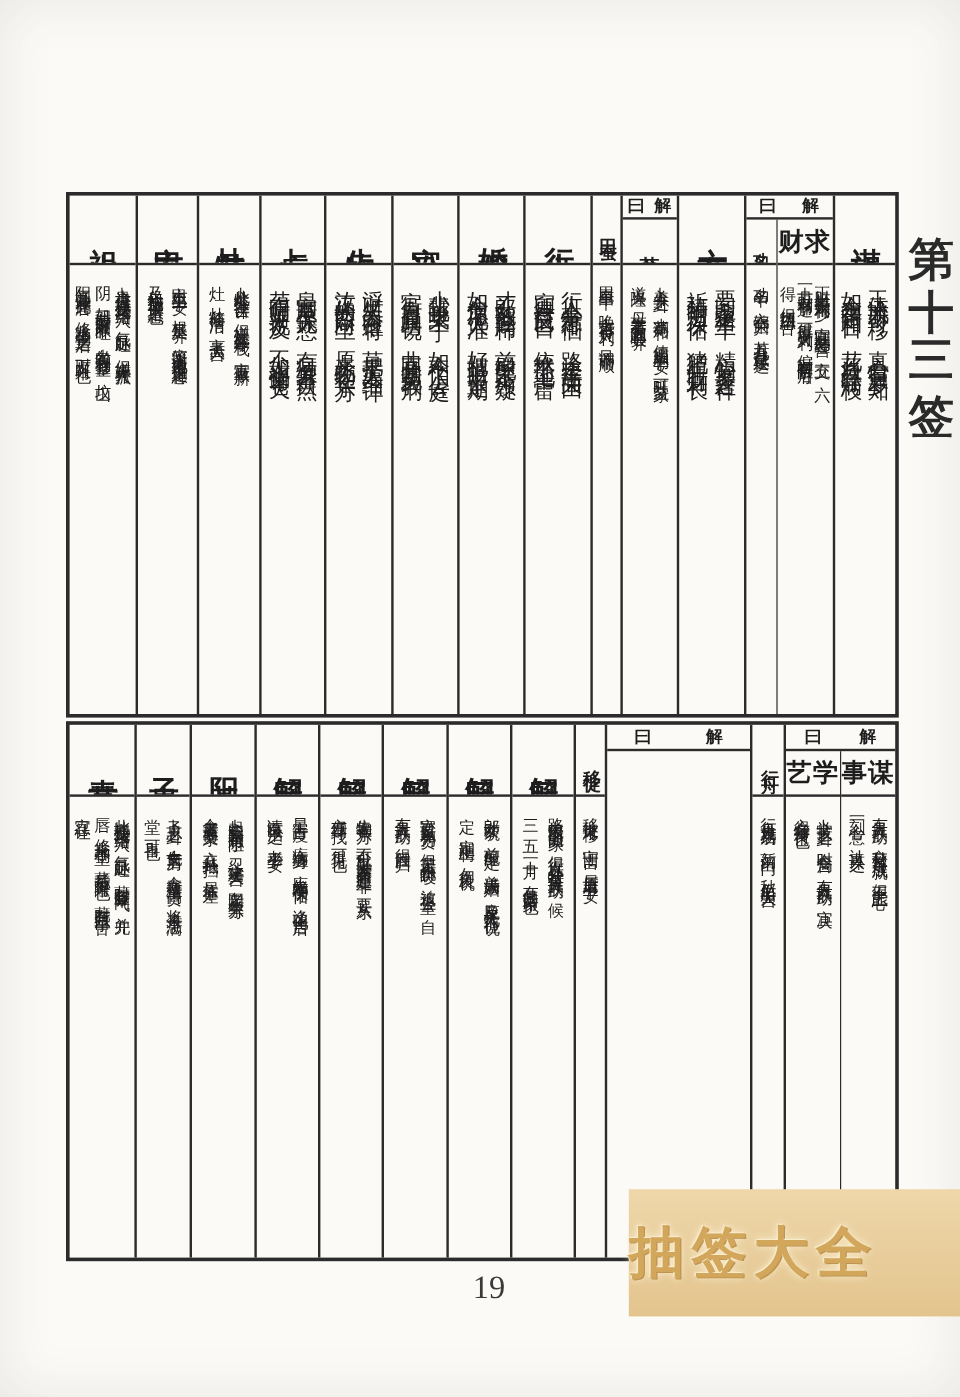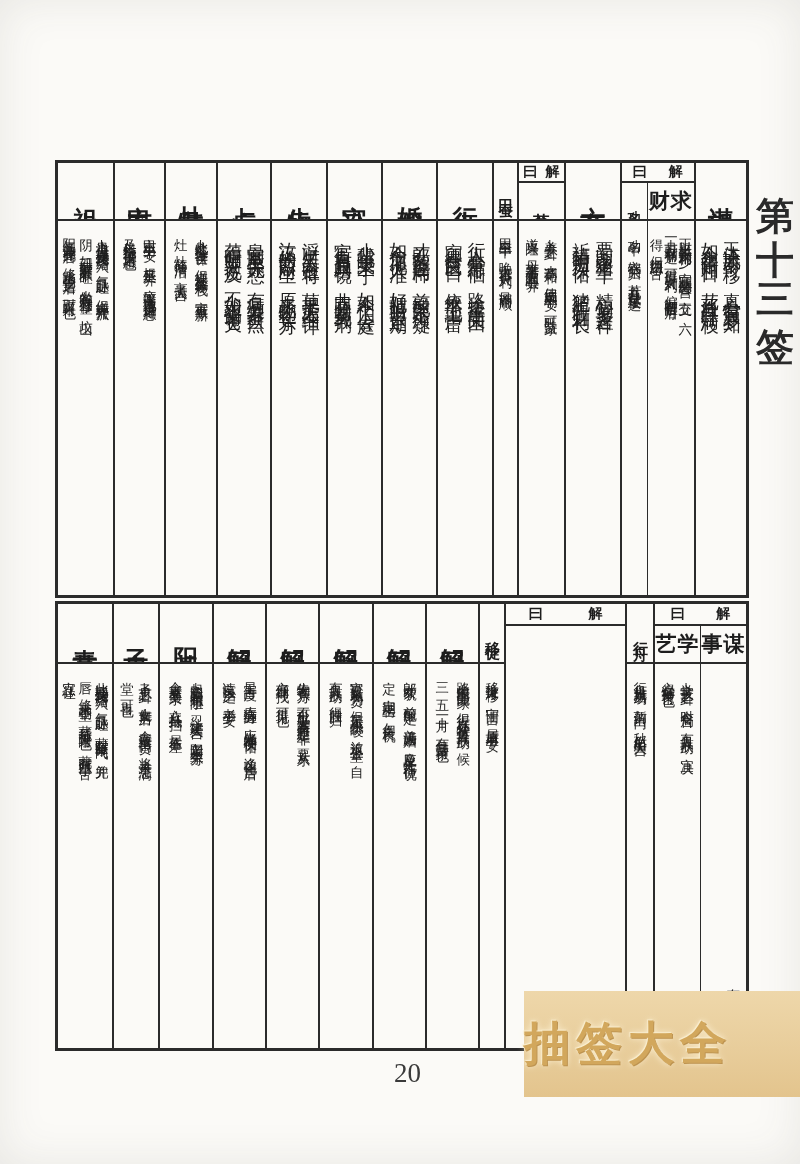--- a/index.html
+++ b/index.html
@@ -195,21 +195,21 @@
           </div>
         </div>
       </div>
     <div class="ftable t-bottom" id="bottom-table">
         <div class="col" style="flex-grow: 96;">
           <div class="span-header">
             <span>曰</span>
             <span>解</span>
           </div>
           <div class="sub-row">
-            <div class="subcol" style="flex-grow: 48; text-align: right;">
+            <div class="subcol" style="flex-grow: 48;">
               <div class="hdr-horiz sub-header">
                 <span class="lab">事谋</span>
               </div>
               <div class="col-body">
                 <div class="vline text">有贵人扶助　交秋月定可成就　但不能三心二</div>
                 <div class="vline text">刻一心一意　认真谋之</div>
               </div>
             </div>
             <div class="subcol" style="flex-grow: 48;">
               <div class="hdr-horiz sub-header">
@@ -317,14 +317,14 @@
             <div class="vline text">此地横龙转落结穴　气脉足旺　葬时宜修闲气　并兜</div>
             <div class="vline text">唇　修来水朝堂　葬后子孙兴隆也　葬时有些小口舌</div>
             <div class="vline text">宜忍让</div>
           </div>
         </div>
       </div>
   </div>
   <div class="watermark">
     <span class="wm-text">抽签大全</span>
   </div>
-  <div class="page-number">20</div>
+  <div class="page-number">19</div>
 </div>
 
 </body></html>

